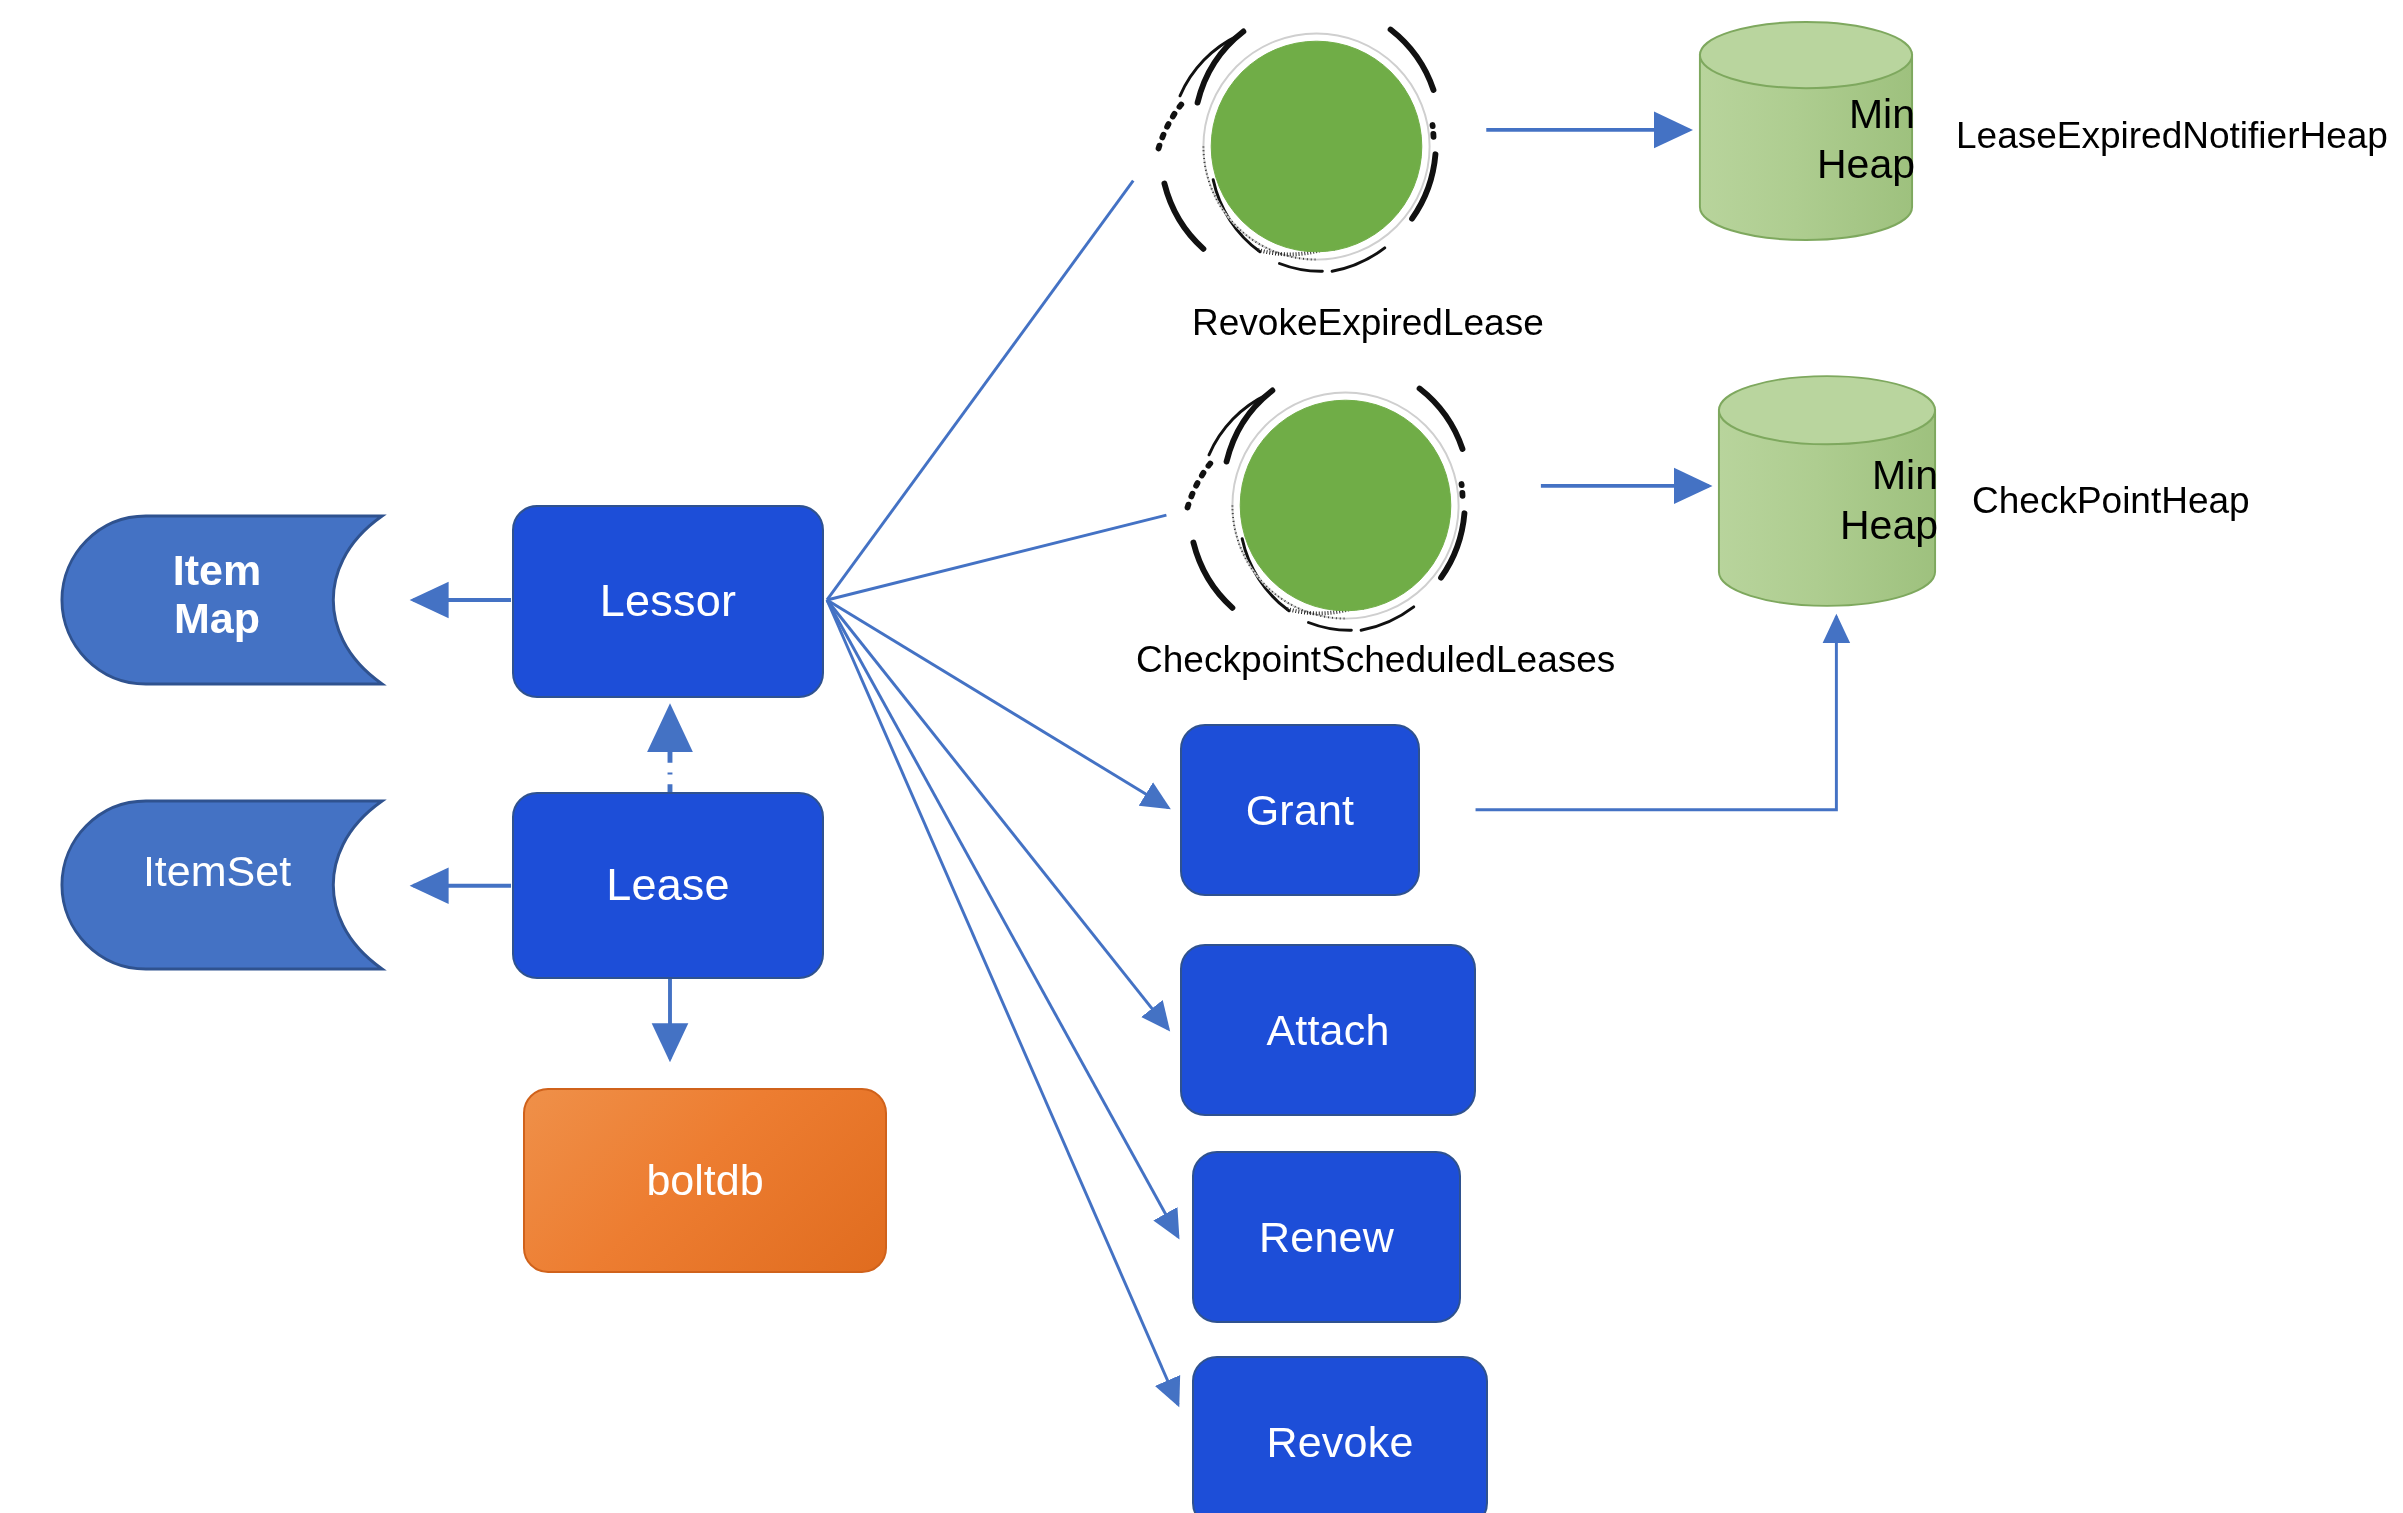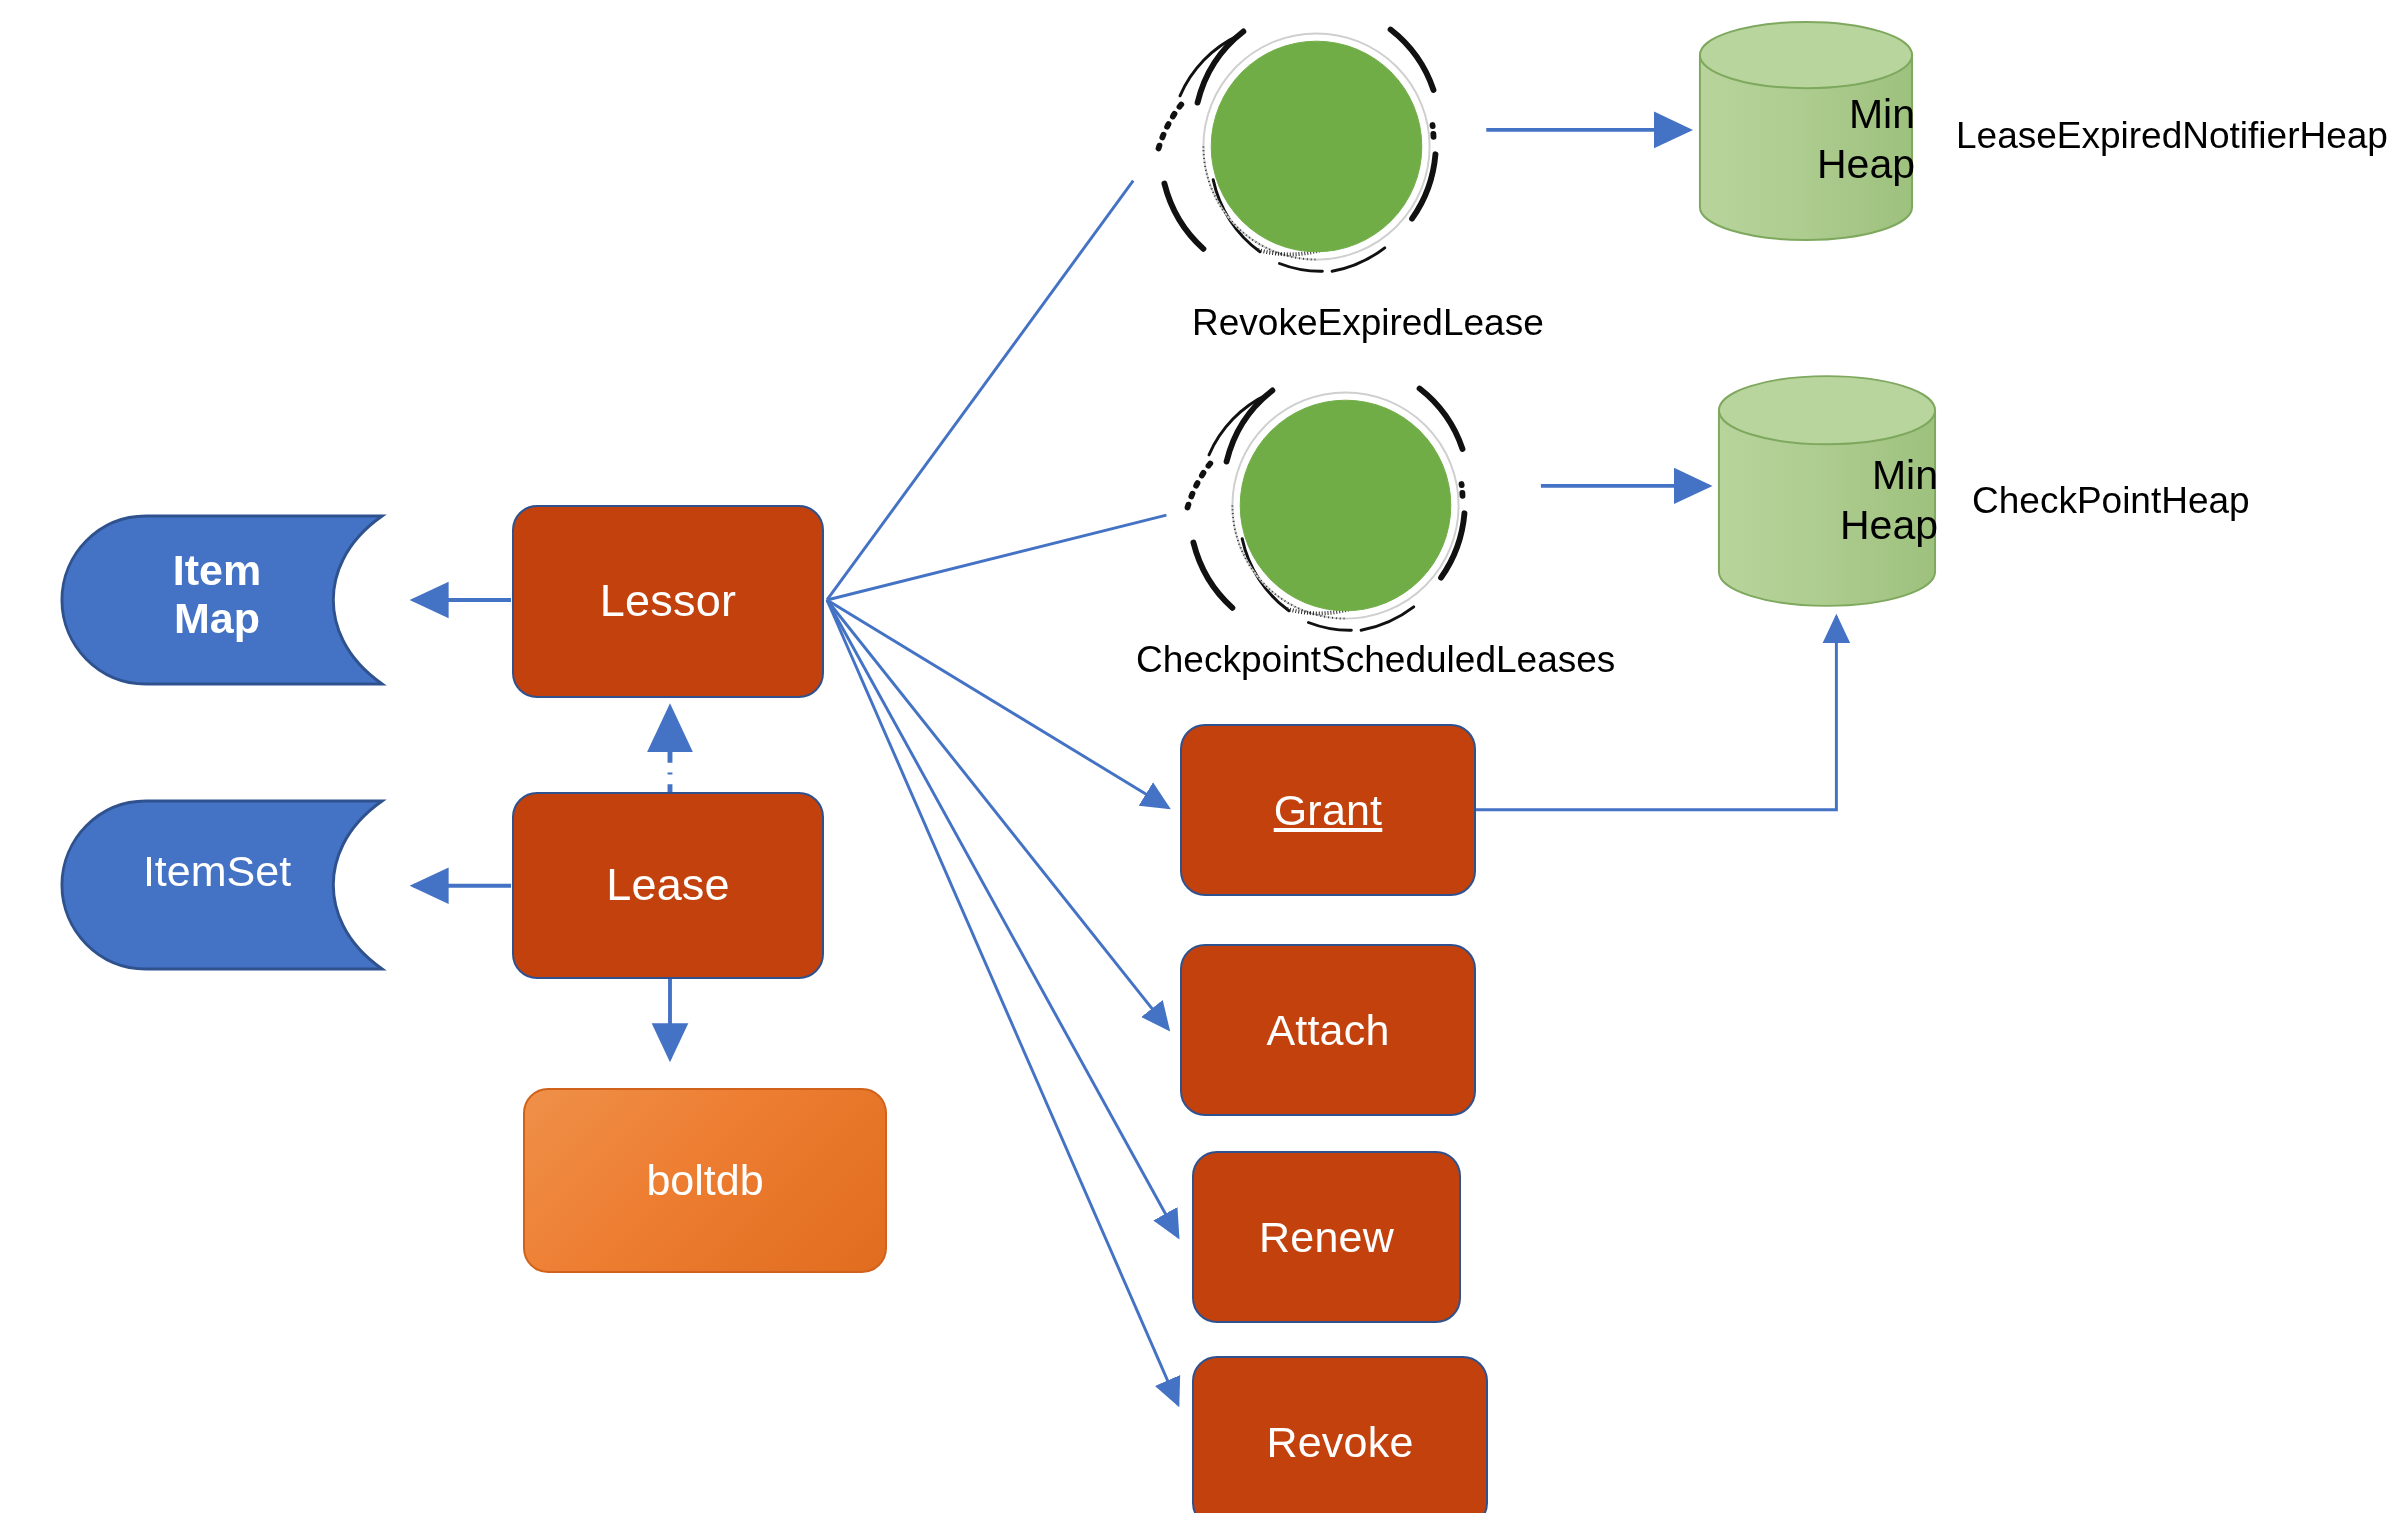--- a/index.html
+++ b/index.html
@@ -31,21 +31,21 @@
     box-sizing: border-box;
     display: flex;
     align-items: center;
     justify-content: center;
     text-align: center;
     line-height: 1.12;
   }
 
   
   .rbox {
-    background: #c2410c;
+    background: #1d4ed8;
     border: 2px solid #2f528f;
     border-radius: 25px;
     color: #ffffff;
     font-size: 43px;
     letter-spacing: 0.2px;
     text-align: right;
   }
   .rbox.big { font-size: 45px; }
 
   
@@ -158,21 +158,21 @@
     </svg>
     <div class="st-label">ItemSet</div>
   </div>
 
   <div class="node rbox big" style="left:512px; top:505px; width:312px; height:193px;">Lessor</div>
 
   <div class="node rbox big" style="left:512px; top:792px; width:312px; height:187px;">Lease</div>
 
   <div class="node obox" style="left:523px; top:1088px; width:364px; height:185px;">boltdb</div>
 
-  <div class="node rbox" style="left:1180px; top:724px; width:296px; height:172px;text-decoration:underline;">Grant</div>
+  <div class="node rbox" style="left:1180px; top:724px; width:240px; height:172px;">Grant</div>
 
   <div class="node rbox" style="left:1180px; top:944px; width:296px; height:172px;">Attach</div>
 
   <div class="node rbox" style="left:1192px; top:1151px; width:269px; height:172px;">Renew</div>
 
   <div class="node rbox" style="left:1192px; top:1356px; width:296px; height:172px;">Revoke</div>
 
   <div class="spinner" style="left:1141px; top:9.8px; width:351px; height:273px;">
     <svg width="351" height="273" viewBox="0 0 360 280" xmlns="http://www.w3.org/2000/svg">
 

